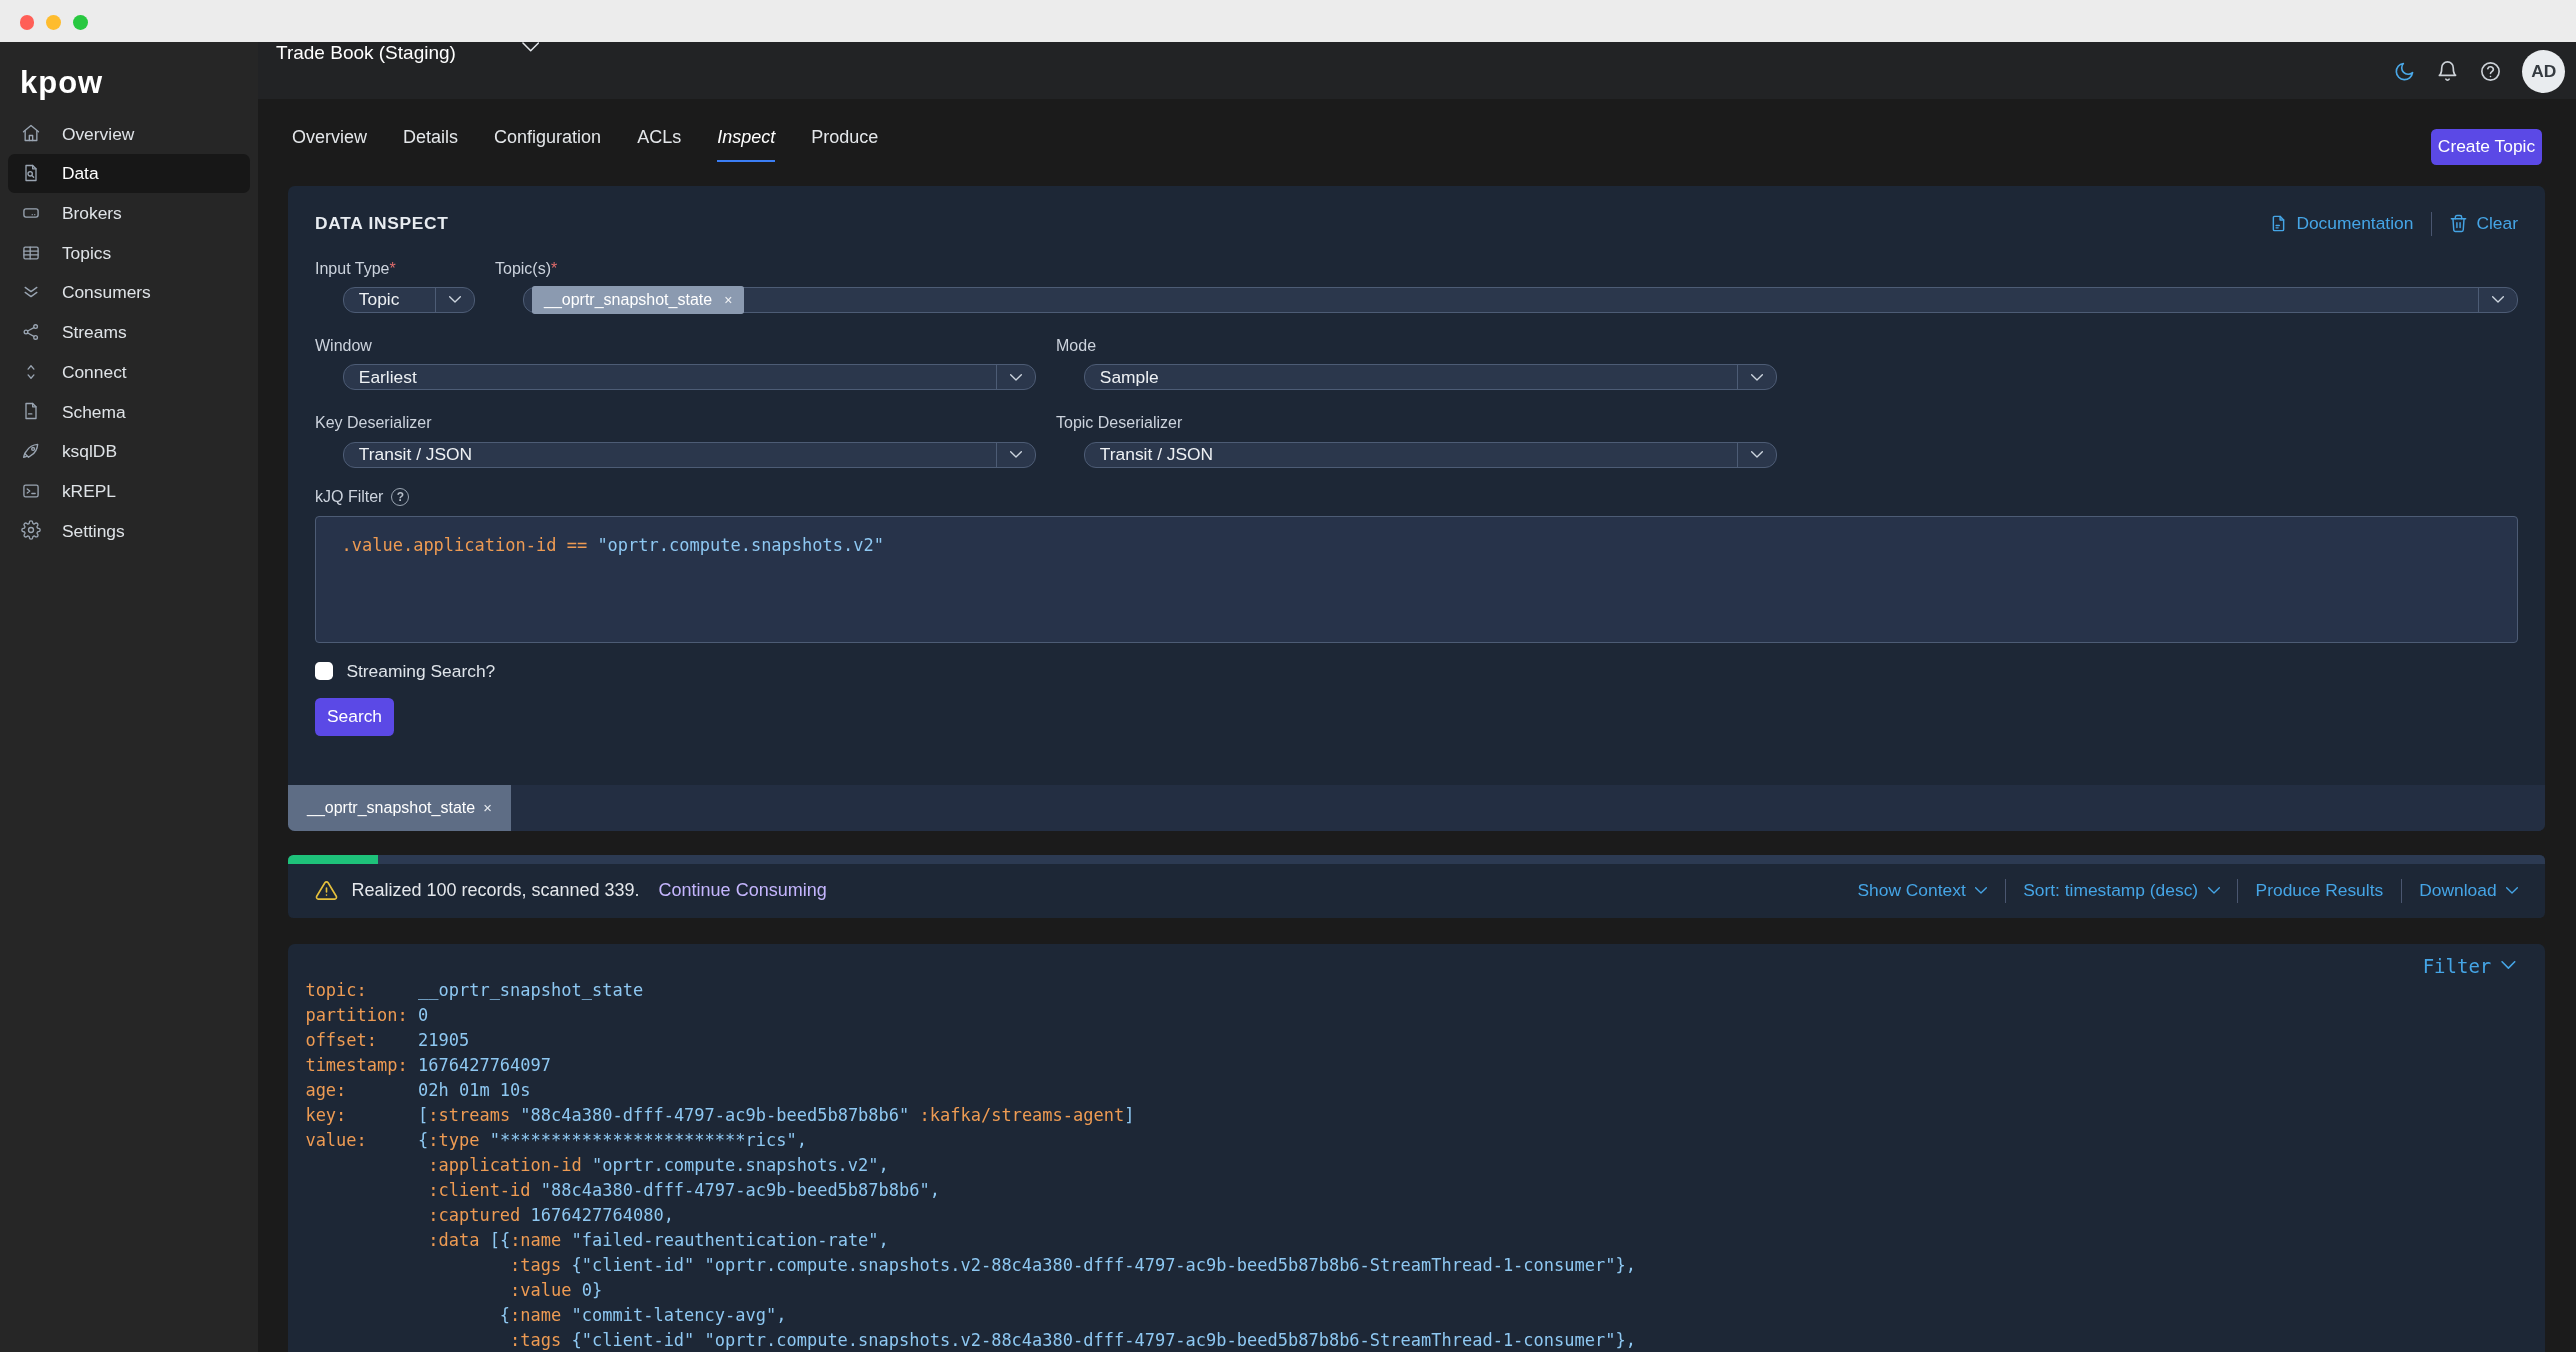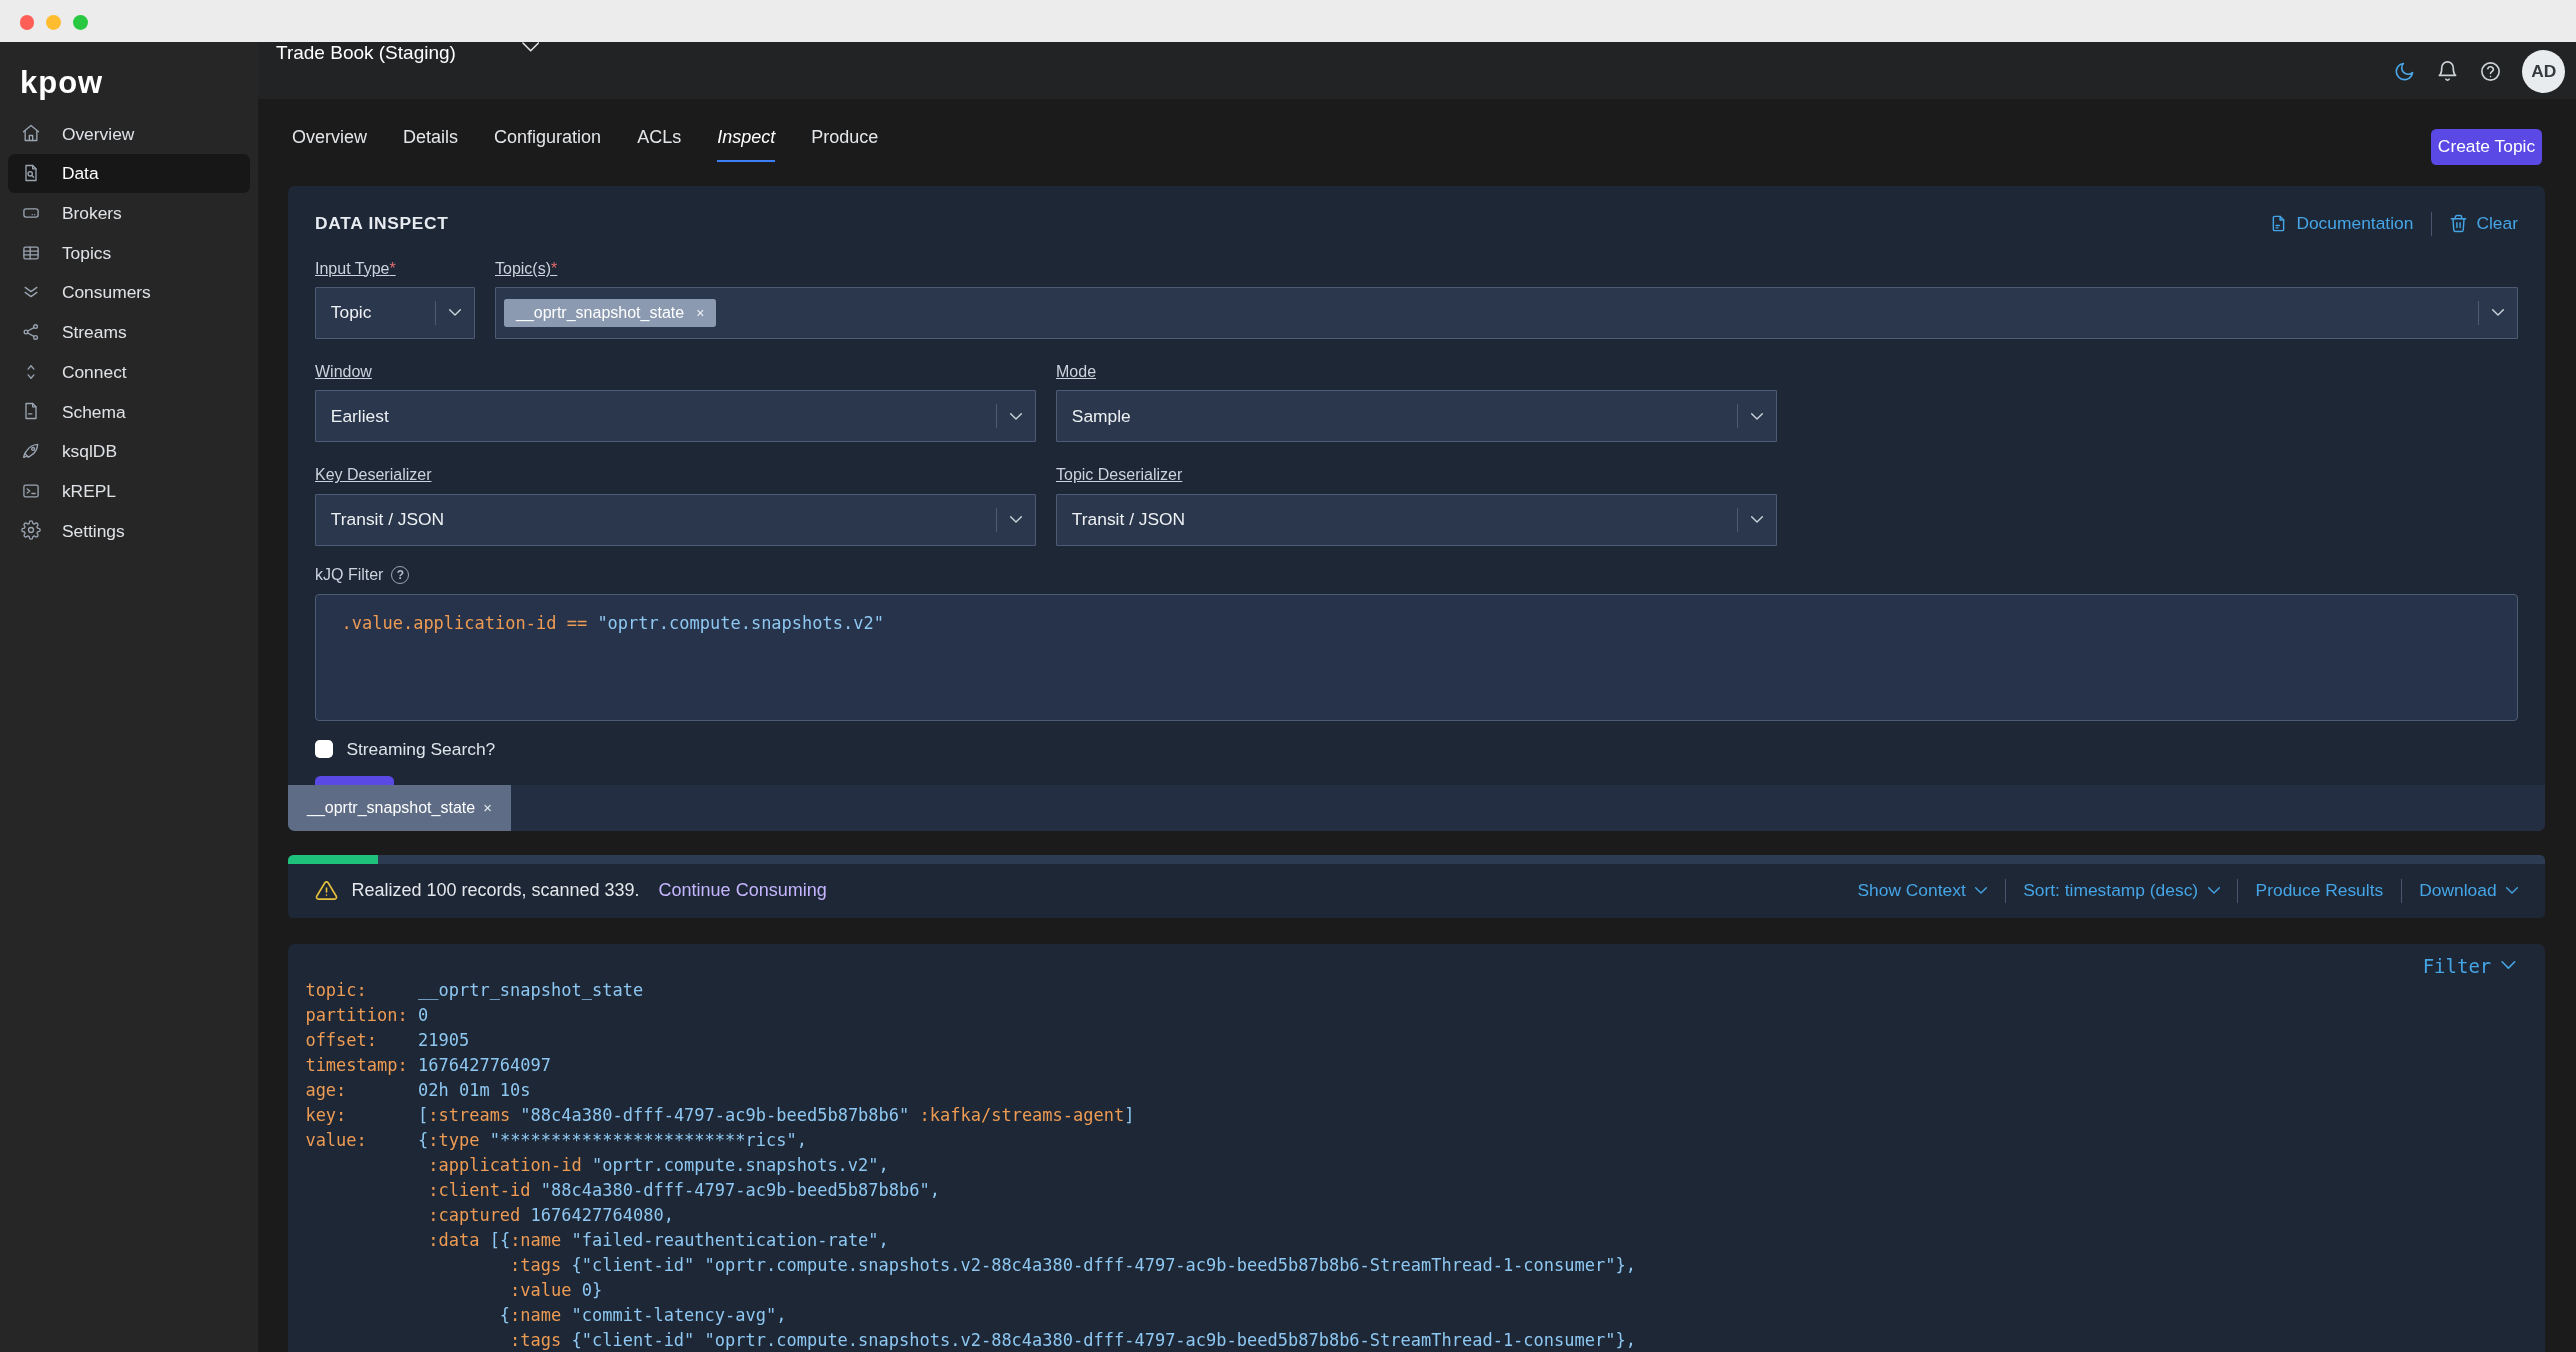--- a/index.html
+++ b/index.html
@@ -48,25 +48,25 @@
   
   .pi-head{display:flex;justify-content:space-between;align-items:center;padding:25.5px 27px 0 27px;}
   .pi-title{font-size:17.4px;font-weight:bold;color:#e8ecf1;letter-spacing:0.7px;}
   .pi-links{display:flex;align-items:center;gap:17.4px;color:#45a5e6;font-size:17.4px;}
   .pi-link{display:flex;align-items:center;gap:8px;cursor:pointer;}
   .vdiv{width:1.3px;height:24px;background:#4a5670;}
 
   .form{padding:0 27px;}
   .row{display:flex;gap:20px;margin-top:24px;}
   .fld{display:flex;flex-direction:column;gap:9.4px;}
-  .flabel{font-size:16px;color:#ccd3dd;text-decoration:underline;}
+  .flabel{font-size:16px;color:#ccd3dd;}
   .req{color:#e06c6c;}
   .third{width:calc((100% - 40px)/3);}
-  .sel{height:52px;background:#2b374c;border:1.3px solid #4d5c75;border-radius:1px;display:flex;align-items:center;
-    padding-left:14.8px;font-size:17.4px;color:#eef1f4;cursor:pointer;}
+  .sel{height:26px;background:#2b374c;border:1.3px solid #4d5c75;border-radius:12px;display:flex;align-items:center;
+    padding-left:14.8px;font-size:17.4px;color:#eef1f4;cursor:pointer;margin-left:28px;}
   .sel .grow{flex:1;}
   .sdiv{width:1.3px;height:24px;background:#4d5c75;}
   .chevbox{width:38px;display:flex;align-items:center;justify-content:center;color:#cdd5df;flex:0 0 38px;}
   .chip{background:#8b9ab0;color:#ffffff;font-size:16px;border-radius:2.7px;height:28px;display:flex;
     align-items:center;gap:12px;padding:0 12px;}
   .chip .x{font-size:14px;color:#f0f2f5;cursor:pointer;}
 
   .kjq-label{margin-top:20px;display:flex;align-items:center;gap:8px;font-size:16px;color:#ccd3dd;}
   .help-badge{width:18px;height:18px;border-radius:50%;border:1.3px solid #9aa5b2;color:#b6bec8;font-size:12px;
     font-weight:bold;display:flex;align-items:center;justify-content:center;}

